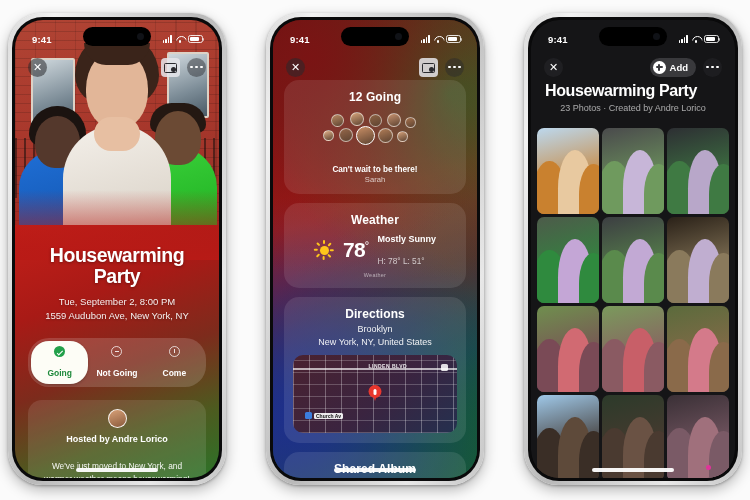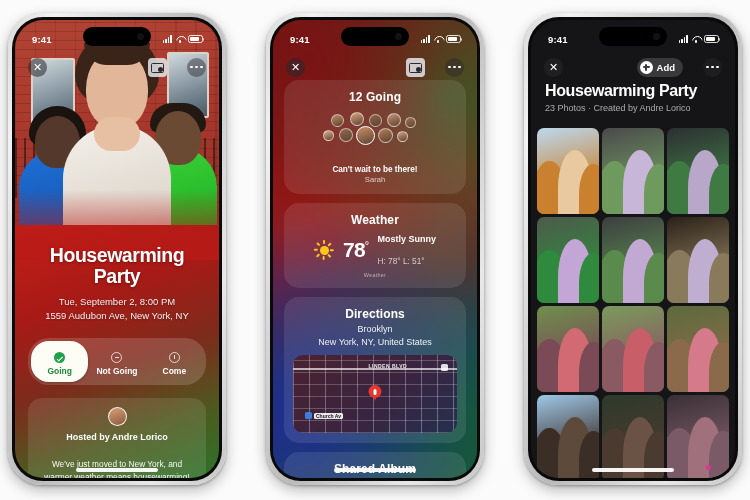--- a/index.html
+++ b/index.html
@@ -73,21 +73,21 @@
   
   .navbar {
     position:absolute; top:34px; left:0; right:0; height:26px; z-index:34;
     display:flex; align-items:center; justify-content:space-between; padding:0 13px;
   }
   .circbtn {
     width:19px; height:19px; border-radius:50%;
     background:rgba(40,40,44,.55); display:flex; align-items:center; justify-content:center;
     color:#fff; font-size:11px; line-height:1; font-weight:400;
   }
-  .navright { display:flex; align-items:center; gap:20px; }
+  .navright { display:flex; align-items:center; gap:7px; }
   .ellipsis { display:flex; gap:2.2px; align-items:center;
               width:19px; height:19px; border-radius:50%;
               background:rgba(40,40,44,.45); justify-content:center; }
   .ellipsis b { width:2.6px; height:2.6px; border-radius:50%; background:#fff; display:block; }
   .shareico {
     width:19px; height:19px; border-radius:4px; background:rgba(230,230,235,.85);
     position:relative;
   }
   .shareico:before{ content:""; position:absolute; left:3px; top:5.5px; width:11px; height:8px;
                     border:1.4px solid #2a2a2e; border-radius:1.5px; }
@@ -157,22 +157,22 @@
 
   .p1-content { position:absolute; left:0; right:0; top:225px; bottom:0; z-index:20;
                 padding:0 13px; color:#fff; text-align:center; }
   .evt-title { font-size:19.5px; font-weight:700; letter-spacing:-.45px; line-height:1.1;
                text-shadow:0 1px 3px rgba(0,0,0,.35); margin-bottom:7px; }
   .evt-when, .evt-where { font-size:9.5px; font-weight:500; color:rgba(255,255,255,.93);
                           line-height:1.45; text-shadow:0 1px 2px rgba(0,0,0,.3); }
 
   .rsvp { margin-top:16px; display:flex; background:rgba(255,255,255,.16);
           border-radius:21px; padding:3px; gap:0; }
-  .rsvp-opt { flex:1; border-radius:18px; padding:11px 0 6px;
-              display:flex; flex-direction:column; align-items:center; gap:3px; }
+  .rsvp-opt { flex:1; border-radius:18px; padding:5px 0 6px;
+              display:flex; flex-direction:column; align-items:center; gap:11px; }
   .rsvp-opt.active { background:#fdfdf6; box-shadow:0 1px 3px rgba(0,0,0,.25); }
   .rsvp-lbl { font-size:8.5px; font-weight:700; color:#fff; }
   .rsvp-opt.active .rsvp-lbl { color:#1f8a3c; }
   .ric { width:11px; height:11px; border-radius:50%; }
   .ric.check { background:#22a04a; position:relative; }
   .ric.check:after{ content:""; position:absolute; left:3px; top:4.5px; width:4.5px; height:2.2px;
                     border-left:1.4px solid #fff; border-bottom:1.4px solid #fff;
                     transform:rotate(-45deg); }
   .ric.ring { border:1.3px solid rgba(255,255,255,.75); position:relative; }
   .ric.ring:after{ content:""; position:absolute; left:2.6px; top:3.8px; width:4px; height:1.2px;
@@ -249,21 +249,21 @@
   .map .bbadge { position:absolute; right:9px; top:9px; width:7px; height:7px;
                  border-radius:1.6px; background:rgba(255,255,255,.85); }
 
   .album-strip { display:flex; gap:2px; margin-top:8px; height:42px; border-radius:8px; overflow:hidden; }
   .album-strip div { flex:1; }
 
   
   .p3-bg { position:absolute; inset:0; background:#151517; }
   .p3-head { position:absolute; top:62px; left:0; right:0; z-index:20; padding:0 14px; color:#fff; }
   .p3-title { font-size:16px; font-weight:700; letter-spacing:-.4px; }
-  .p3-meta { font-size:9px; color:rgba(255,255,255,.62); margin-top:3px; font-weight:500; }
+  .p3-meta { font-size:9px; color:rgba(255,255,255,.62); margin-top:3px; font-weight:500;text-align:center; }
   .p3-grid { position:absolute; top:108px; left:6px; right:6px; bottom:0; z-index:18;
              display:grid; grid-template-columns:repeat(3,1fr); gap:3px;
              grid-auto-rows:86px; overflow:hidden; }
   .ph { border-radius:7px; overflow:hidden; position:relative; }
   .ph .sky { position:absolute; inset:0; }
   .ph .f1,.ph .f2,.ph .f3 { position:absolute; bottom:0; border-radius:50% 50% 0 0/60% 60% 0 0; }
 
   .dot-indicator { position:absolute; right:24px; bottom:8px; width:5px; height:5px;
                    border-radius:50%; background:#e0349a; z-index:46; }
 </style>

